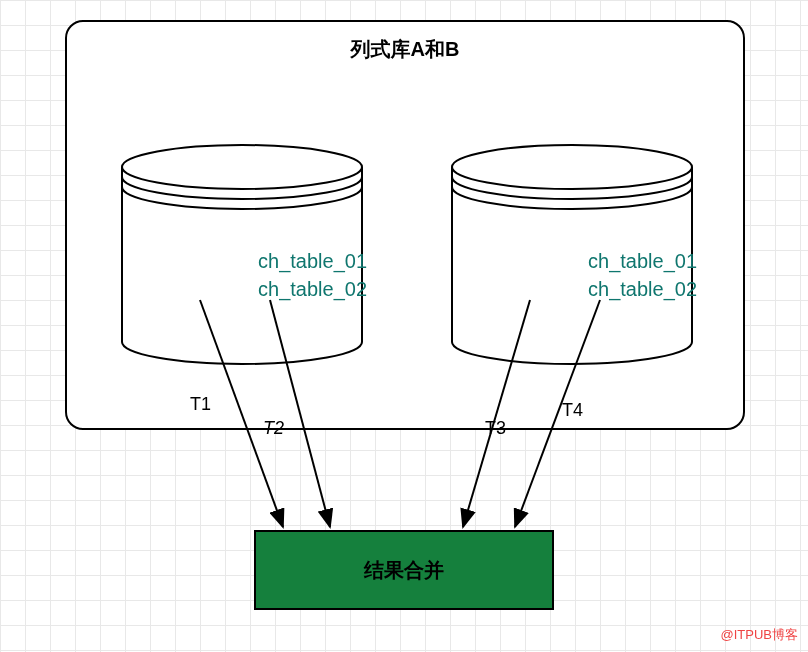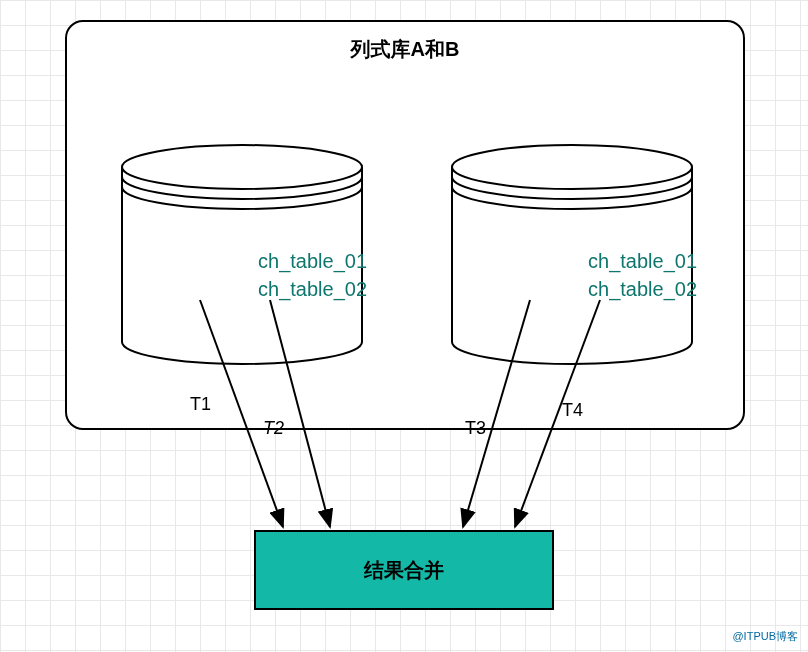--- a/index.html
+++ b/index.html
@@ -54,21 +54,21 @@
       font-size: 20px;
       line-height: 28px;
     }
     .result-box {
       position: absolute;
       left: 254px;
       top: 530px;
       width: 300px;
       height: 80px;
       border: 2px solid #000;
-      background: #14b8a6;
+      background: #15803d;
       display: flex;
       align-items: center;
       justify-content: center;
       font-size: 20px;
       font-weight: bold;
     }
     .arrows {
       position: absolute;
       left: 0;
       top: 0;
@@ -77,22 +77,22 @@
     .arrow-label {
       position: absolute;
       font-size: 18px;
       color: #000;
       background: transparent;
     }
     .watermark {
       position: absolute;
       right: 10px;
       bottom: 8px;
-      font-size: 11px;
-      color: #0369a1;
+      font-size: 13px;
+      color: #ef4444;
     }
   </style>
 </head>
 <body>
 
 <div class="container-box">
   <div class="container-title">列式库A和B</div>
 
   <div class="cylinder cyl-left">
     <svg width="250" height="230" viewBox="0 0 250 230">
@@ -135,20 +135,20 @@
 
   <line x1="270" y1="300" x2="330" y2="527" stroke="#000" stroke-width="2" marker-end="url(#arrowhead)"></line>
 
   <line x1="530" y1="300" x2="463" y2="527" stroke="#000" stroke-width="2" marker-end="url(#arrowhead)"></line>
 
   <line x1="600" y1="300" x2="515" y2="527" stroke="#000" stroke-width="2" marker-end="url(#arrowhead)"></line>
 </svg>
 
 <div class="arrow-label" style="left:190px; top:394px;">T1</div>
 <div class="arrow-label" style="left:263px; top:418px;font-style:italic;">T2</div>
-<div class="arrow-label" style="left:465px; top:418px;">T3</div>
+<div class="arrow-label" style="left:485px; top:418px;">T3</div>
 <div class="arrow-label" style="left:562px; top:400px;">T4</div>
 
 <div class="result-box">
   <span>结果合并</span>
 </div>
 
 <div class="watermark">@ITPUB博客</div>
 
 </body></html>

